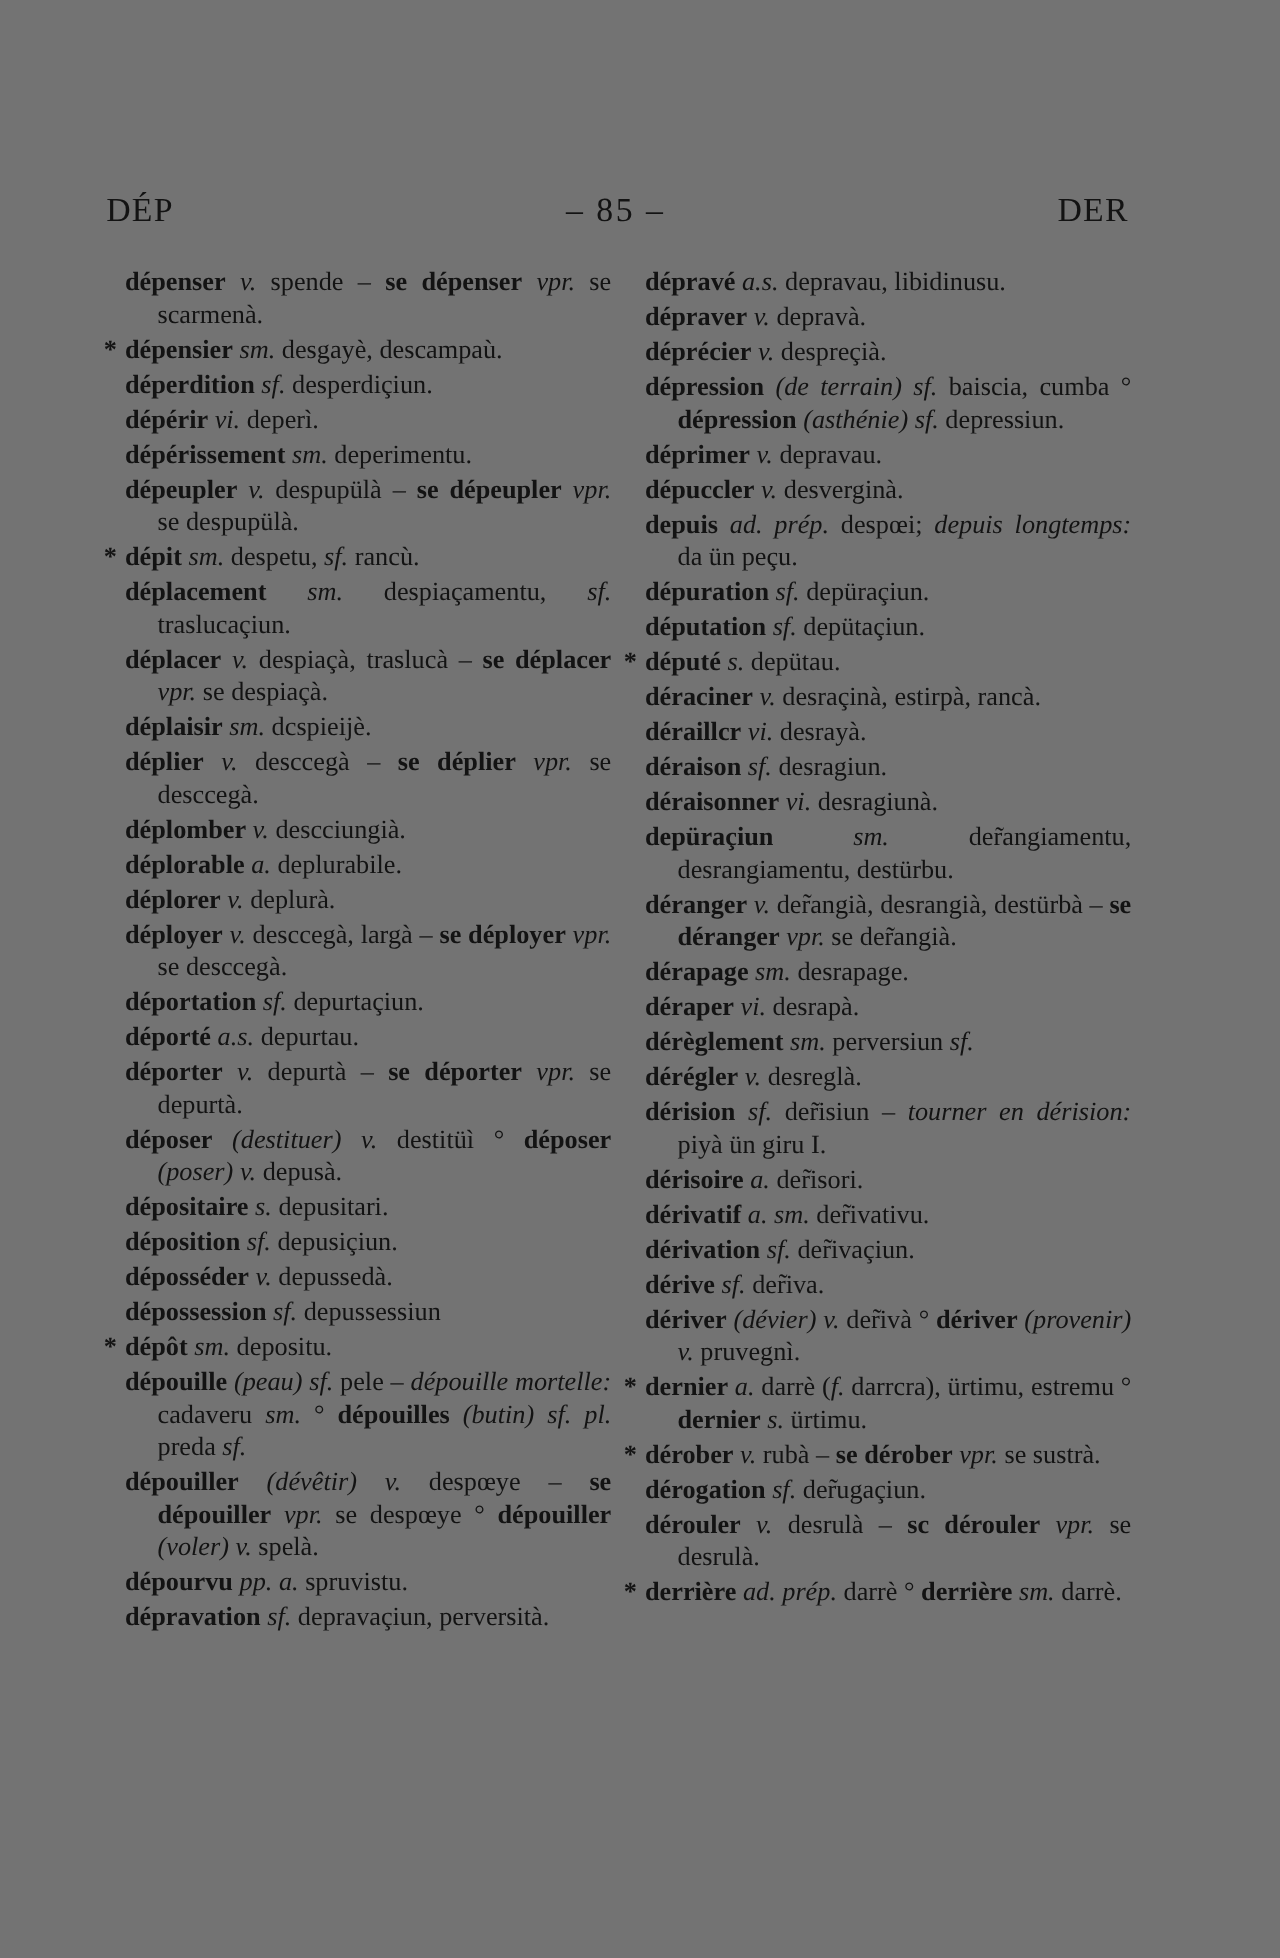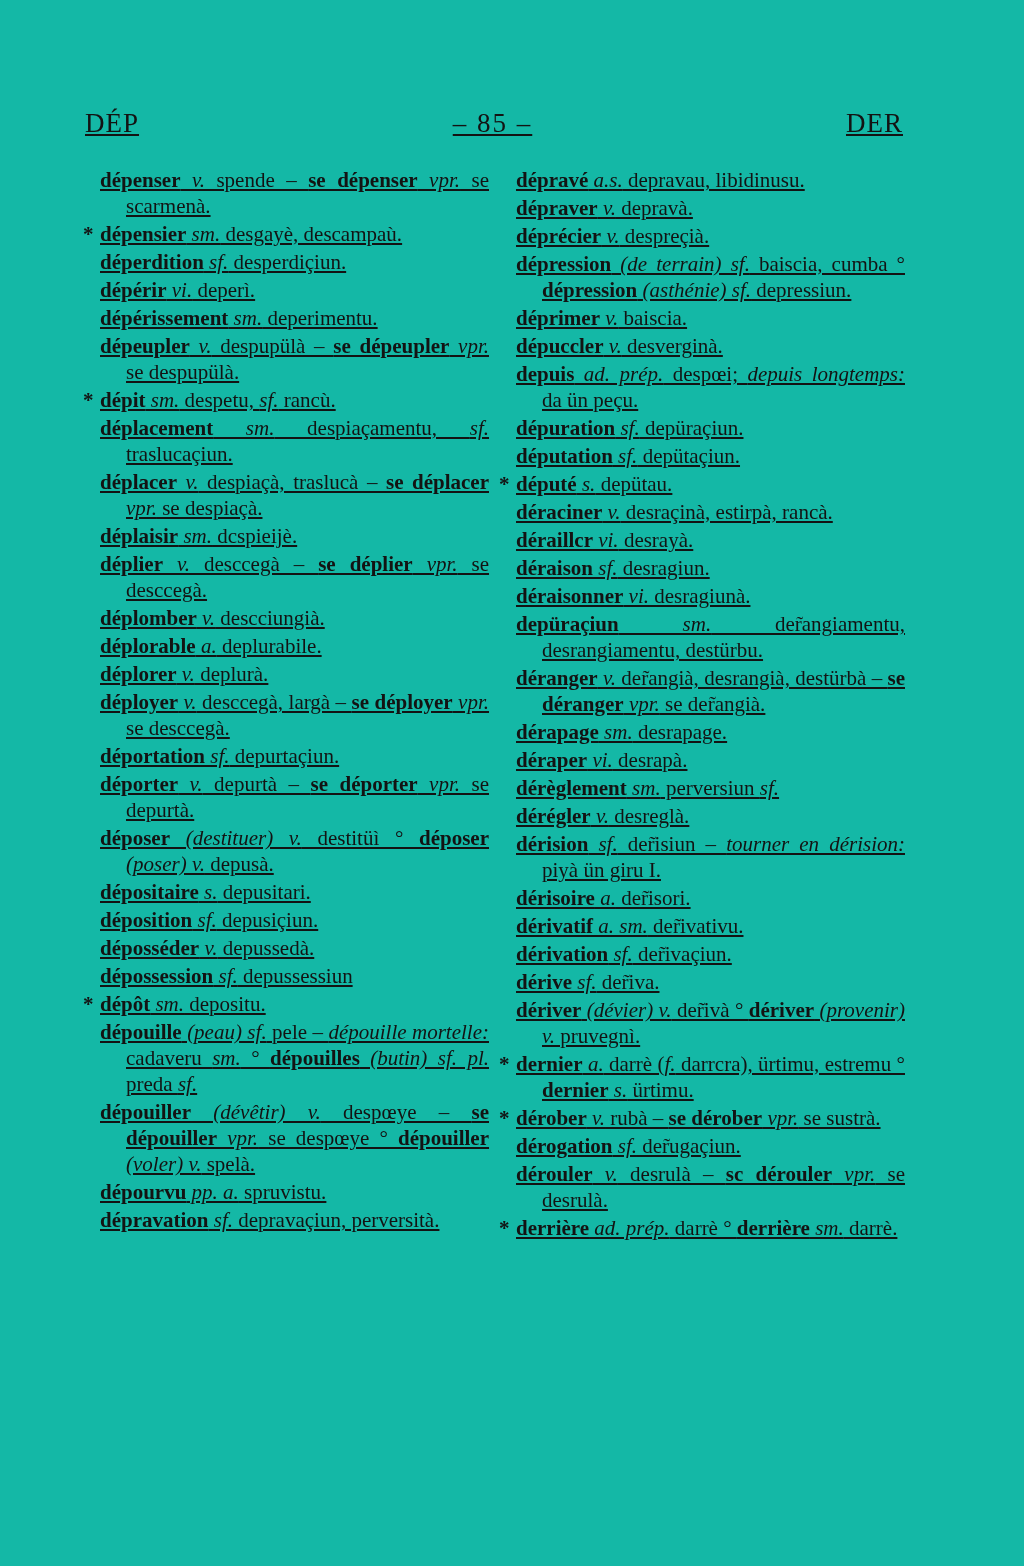--- a/index.html
+++ b/index.html
@@ -4,34 +4,33 @@
 <style>
   html,body{margin:0;padding:0;}
   body{
     background:#ffffff;
     font-family:"Liberation Serif","DejaVu Serif",serif;
   }
   .page{
     position:relative;
     width:1024px;
     height:1566px;
-    background:#14b8a6;
+    background:#737373;
     color:#131313;
     overflow:hidden;
-    text-decoration:underline;
   }
   .page-header{
     display:flex;
     justify-content:space-between;
     align-items:baseline;
     margin:108px 121px 0 85px;
     font-size:27px;
     letter-spacing:1px;
   }
-  .page-header .hdr-center{letter-spacing:2px;}
+  .page-header .hdr-center{letter-spacing:2px;margin-top:45px;}
   .columns{
     display:flex;
     gap:27px;
     margin:28px 119px 0 100px;
   }
   .col{
     flex:1 1 0;
     min-width:0;
   }
   .entry{
@@ -74,38 +73,39 @@
         <p class="entry"><span class="star">*</span><span class="hw">dépit</span><span class="it"> sm.</span><span class="ro"> despetu, </span><span class="it">sf.</span><span class="ro"> rancù.</span></p>
         <p class="entry"><span class="hw">déplacement</span><span class="it"> sm.</span><span class="ro"> despiaçamentu, </span><span class="it">sf.</span><span class="ro"> traslucaçiun.</span></p>
         <p class="entry"><span class="hw">déplacer</span><span class="it"> v.</span><span class="ro"> despiaçà, traslucà – </span><span class="hw">se déplacer</span><span class="it"> vpr.</span><span class="ro"> se despiaçà.</span></p>
         <p class="entry"><span class="hw">déplaisir</span><span class="it"> sm.</span><span class="ro"> dcspieijè.</span></p>
         <p class="entry"><span class="hw">déplier</span><span class="it"> v.</span><span class="ro"> desccegà – </span><span class="hw">se déplier</span><span class="it"> vpr.</span><span class="ro"> se desccegà.</span></p>
         <p class="entry"><span class="hw">déplomber</span><span class="it"> v.</span><span class="ro"> descciungià.</span></p>
         <p class="entry"><span class="hw">déplorable</span><span class="it"> a.</span><span class="ro"> deplurabile.</span></p>
         <p class="entry"><span class="hw">déplorer</span><span class="it"> v.</span><span class="ro"> deplurà.</span></p>
         <p class="entry"><span class="hw">déployer</span><span class="it"> v.</span><span class="ro"> desccegà, largà – </span><span class="hw">se déployer</span><span class="it"> vpr.</span><span class="ro"> se desccegà.</span></p>
         <p class="entry"><span class="hw">déportation</span><span class="it"> sf.</span><span class="ro"> depurtaçiun.</span></p>
+        <p class="entry"><span class="hw">déporté</span><span class="it"> a.s.</span><span class="ro"> depurtau.</span></p>
         <p class="entry"><span class="hw">déporter</span><span class="it"> v.</span><span class="ro"> depurtà – </span><span class="hw">se déporter</span><span class="it"> vpr.</span><span class="ro"> se depurtà.</span></p>
         <p class="entry"><span class="hw">déposer</span><span class="it"> (destituer) v.</span><span class="ro"> destitüì ° </span><span class="hw">déposer</span><span class="it"> (poser) v.</span><span class="ro"> depusà.</span></p>
         <p class="entry"><span class="hw">dépositaire</span><span class="it"> s.</span><span class="ro"> depusitari.</span></p>
         <p class="entry"><span class="hw">déposition</span><span class="it"> sf.</span><span class="ro"> depusiçiun.</span></p>
         <p class="entry"><span class="hw">déposséder</span><span class="it"> v.</span><span class="ro"> depussedà.</span></p>
         <p class="entry"><span class="hw">dépossession</span><span class="it"> sf.</span><span class="ro"> depussessiun</span></p>
         <p class="entry"><span class="star">*</span><span class="hw">dépôt</span><span class="it"> sm.</span><span class="ro"> depositu.</span></p>
         <p class="entry"><span class="hw">dépouille</span><span class="it"> (peau) sf.</span><span class="ro"> pele – </span><span class="it">dépouille mortelle:</span><span class="ro"> cadaveru </span><span class="it">sm.</span><span class="ro"> ° </span><span class="hw">dépouilles</span><span class="it"> (butin) sf. pl.</span><span class="ro"> preda </span><span class="it">sf.</span></p>
         <p class="entry"><span class="hw">dépouiller</span><span class="it"> (dévêtir) v.</span><span class="ro"> despœye – </span><span class="hw">se dépouiller</span><span class="it"> vpr.</span><span class="ro"> se despœye ° </span><span class="hw">dépouiller</span><span class="it"> (voler) v.</span><span class="ro"> spelà.</span></p>
         <p class="entry"><span class="hw">dépourvu</span><span class="it"> pp. a.</span><span class="ro"> spruvistu.</span></p>
         <p class="entry"><span class="hw">dépravation</span><span class="it"> sf.</span><span class="ro"> depravaçiun, perversità.</span></p>
       </section>
     <section class="col" id="col-right">
         <p class="entry"><span class="hw">dépravé</span><span class="it"> a.s.</span><span class="ro"> depravau, libidinusu.</span></p>
         <p class="entry"><span class="hw">dépraver</span><span class="it"> v.</span><span class="ro"> depravà.</span></p>
         <p class="entry"><span class="hw">déprécier</span><span class="it"> v.</span><span class="ro"> despreçià.</span></p>
         <p class="entry"><span class="hw">dépression</span><span class="it"> (de terrain) sf.</span><span class="ro"> baiscia, cumba ° </span><span class="hw">dépression</span><span class="it"> (asthénie) sf.</span><span class="ro"> depressiun.</span></p>
-        <p class="entry"><span class="hw">déprimer</span><span class="it"> v.</span><span class="ro"> baiscia.</span></p>
+        <p class="entry"><span class="hw">déprimer</span><span class="it"> v.</span><span class="ro"> depravau.</span></p>
         <p class="entry"><span class="hw">dépuccler</span><span class="it"> v.</span><span class="ro"> desverginà.</span></p>
         <p class="entry"><span class="hw">depuis</span><span class="it"> ad. prép.</span><span class="ro"> despœi; </span><span class="it">depuis longtemps:</span><span class="ro"> da ün peçu.</span></p>
         <p class="entry"><span class="hw">dépuration</span><span class="it"> sf.</span><span class="ro"> depüraçiun.</span></p>
         <p class="entry"><span class="hw">députation</span><span class="it"> sf.</span><span class="ro"> depütaçiun.</span></p>
         <p class="entry"><span class="star">*</span><span class="hw">député</span><span class="it"> s.</span><span class="ro"> depütau.</span></p>
         <p class="entry"><span class="hw">déraciner</span><span class="it"> v.</span><span class="ro"> desraçinà, estirpà, rancà.</span></p>
         <p class="entry"><span class="hw">déraillcr</span><span class="it"> vi.</span><span class="ro"> desrayà.</span></p>
         <p class="entry"><span class="hw">déraison</span><span class="it"> sf.</span><span class="ro"> desragiun.</span></p>
         <p class="entry"><span class="hw">déraisonner</span><span class="it"> vi.</span><span class="ro"> desragiunà.</span></p>
         <p class="entry"><span class="hw">depüraçiun</span><span class="it"> sm.</span><span class="ro"> der̃angiamentu, desrangiamentu, destürbu.</span></p>

